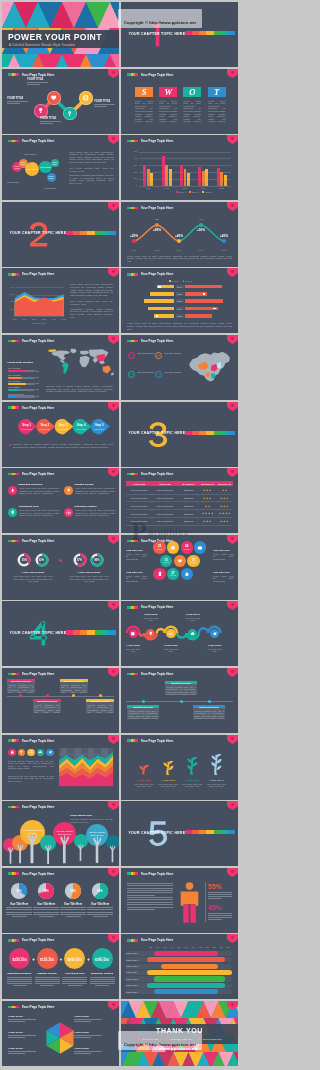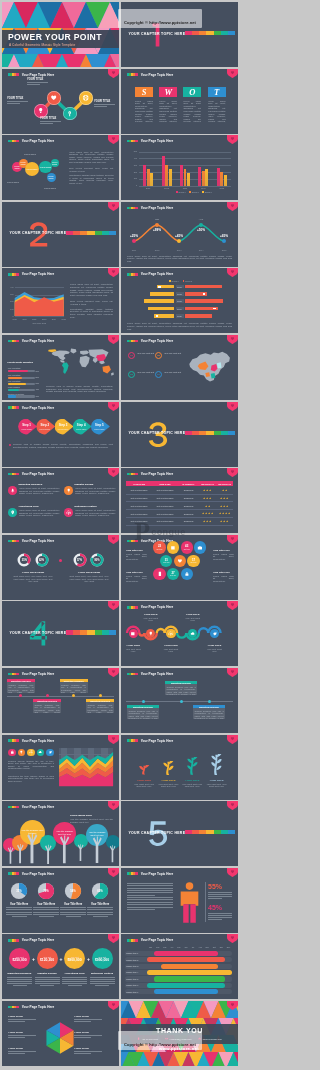--- a/index.html
+++ b/index.html
@@ -1799,17 +1799,17 @@
   </div>
 
 <div style="position:absolute;left:0;right:0;top:14px;height:9px;display:flex;align-items:center;justify-content:center;z-index:50;pointer-events:none">
     <div style="background:rgba(255,255,255,.55);padding:.5px 6px;border-radius:1px"><span style="color:#1b1b1b;font-size:4px;font-weight:bold;letter-spacing:.1px">Copyright © http://www.pptstore.net</span></div>
   </div>
 <div style="position:absolute;left:0;right:0;top:1036px;height:9px;display:flex;align-items:center;justify-content:center;z-index:50;pointer-events:none">
     <div style="background:rgba(255,255,255,.55);padding:.5px 6px;border-radius:1px"><span style="color:#1b1b1b;font-size:4px;font-weight:bold;letter-spacing:.1px">Copyright © http://www.pptstore.net</span></div>
   </div>
 <div style="position:absolute;left:50%;top:519px;transform:translateX(-50%);z-index:49;opacity:.32;pointer-events:none;display:flex;align-items:center;gap:1px">
     <span style="font-family:'Liberation Serif',serif;font-size:26px;color:#20242b;font-weight:bold;line-height:1">P</span>
-    <span style="font-size:9px;color:#2a2f38;font-weight:bold;letter-spacing:.4px">congue</span>
+    <span style="font-size:9px;color:#2a2f38;font-weight:bold;letter-spacing:.4px">graphics</span>
   </div>
 <div style="position:absolute;left:120px;top:1045px;width:118px;height:7px;display:flex;align-items:center;justify-content:center;z-index:48;pointer-events:none">
     <span style="color:#fff;font-size:4.2px;font-weight:bold;letter-spacing:.3px">www.pptstore.net</span>
   </div>
 
 </body></html>

